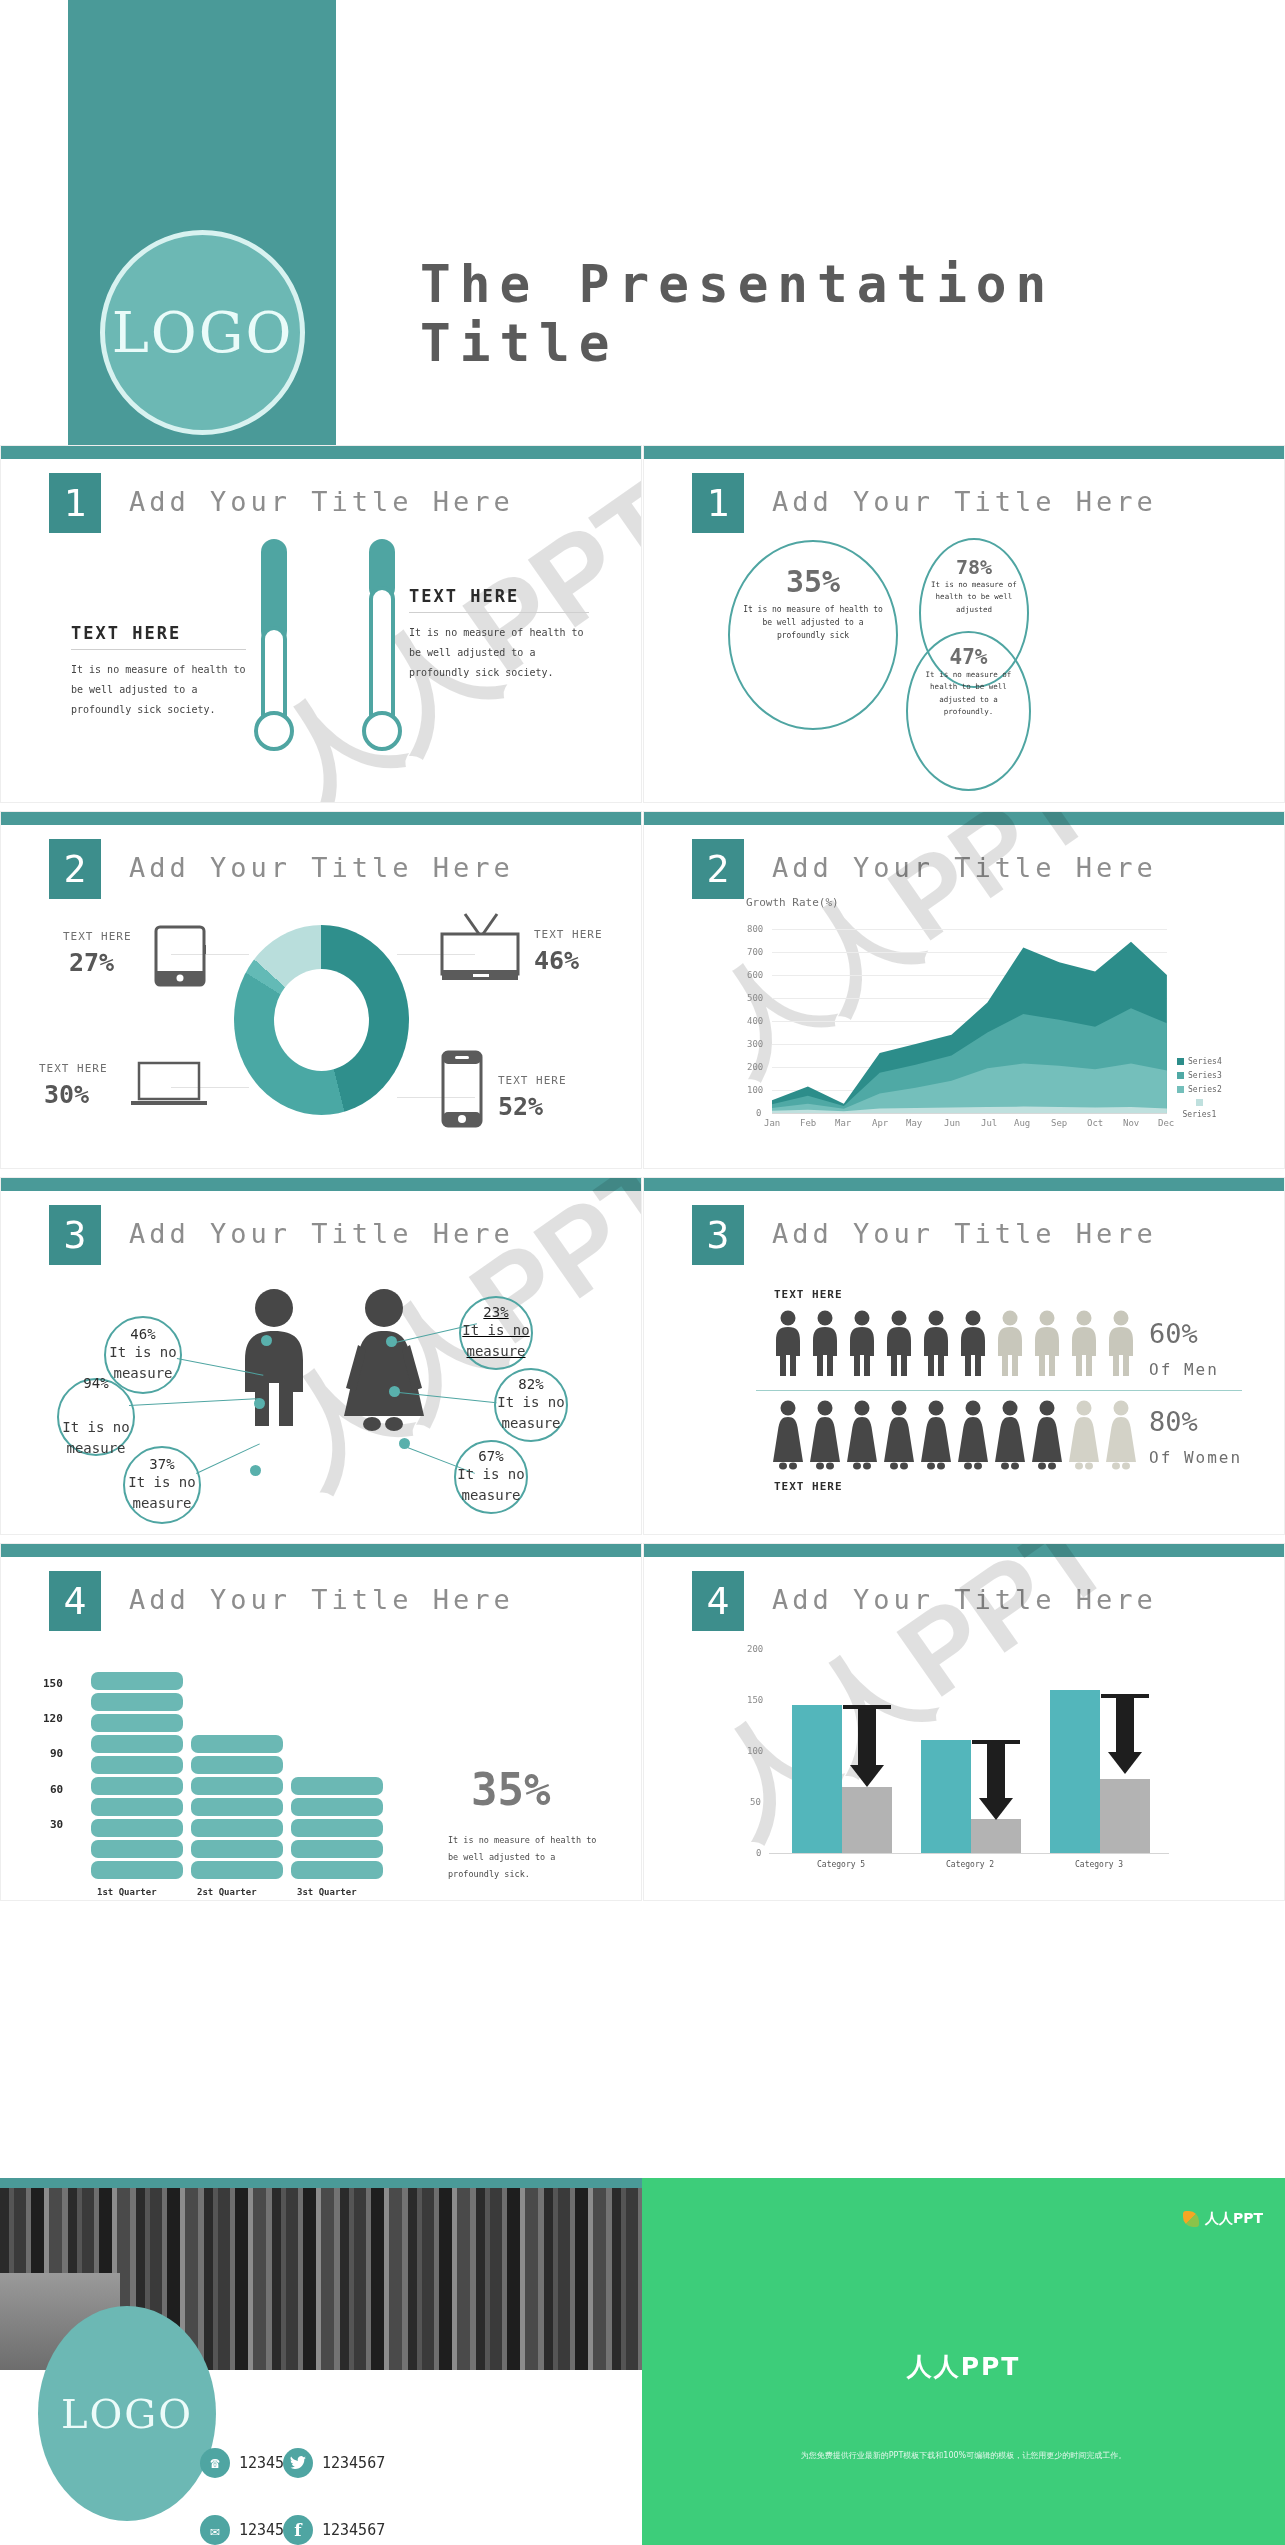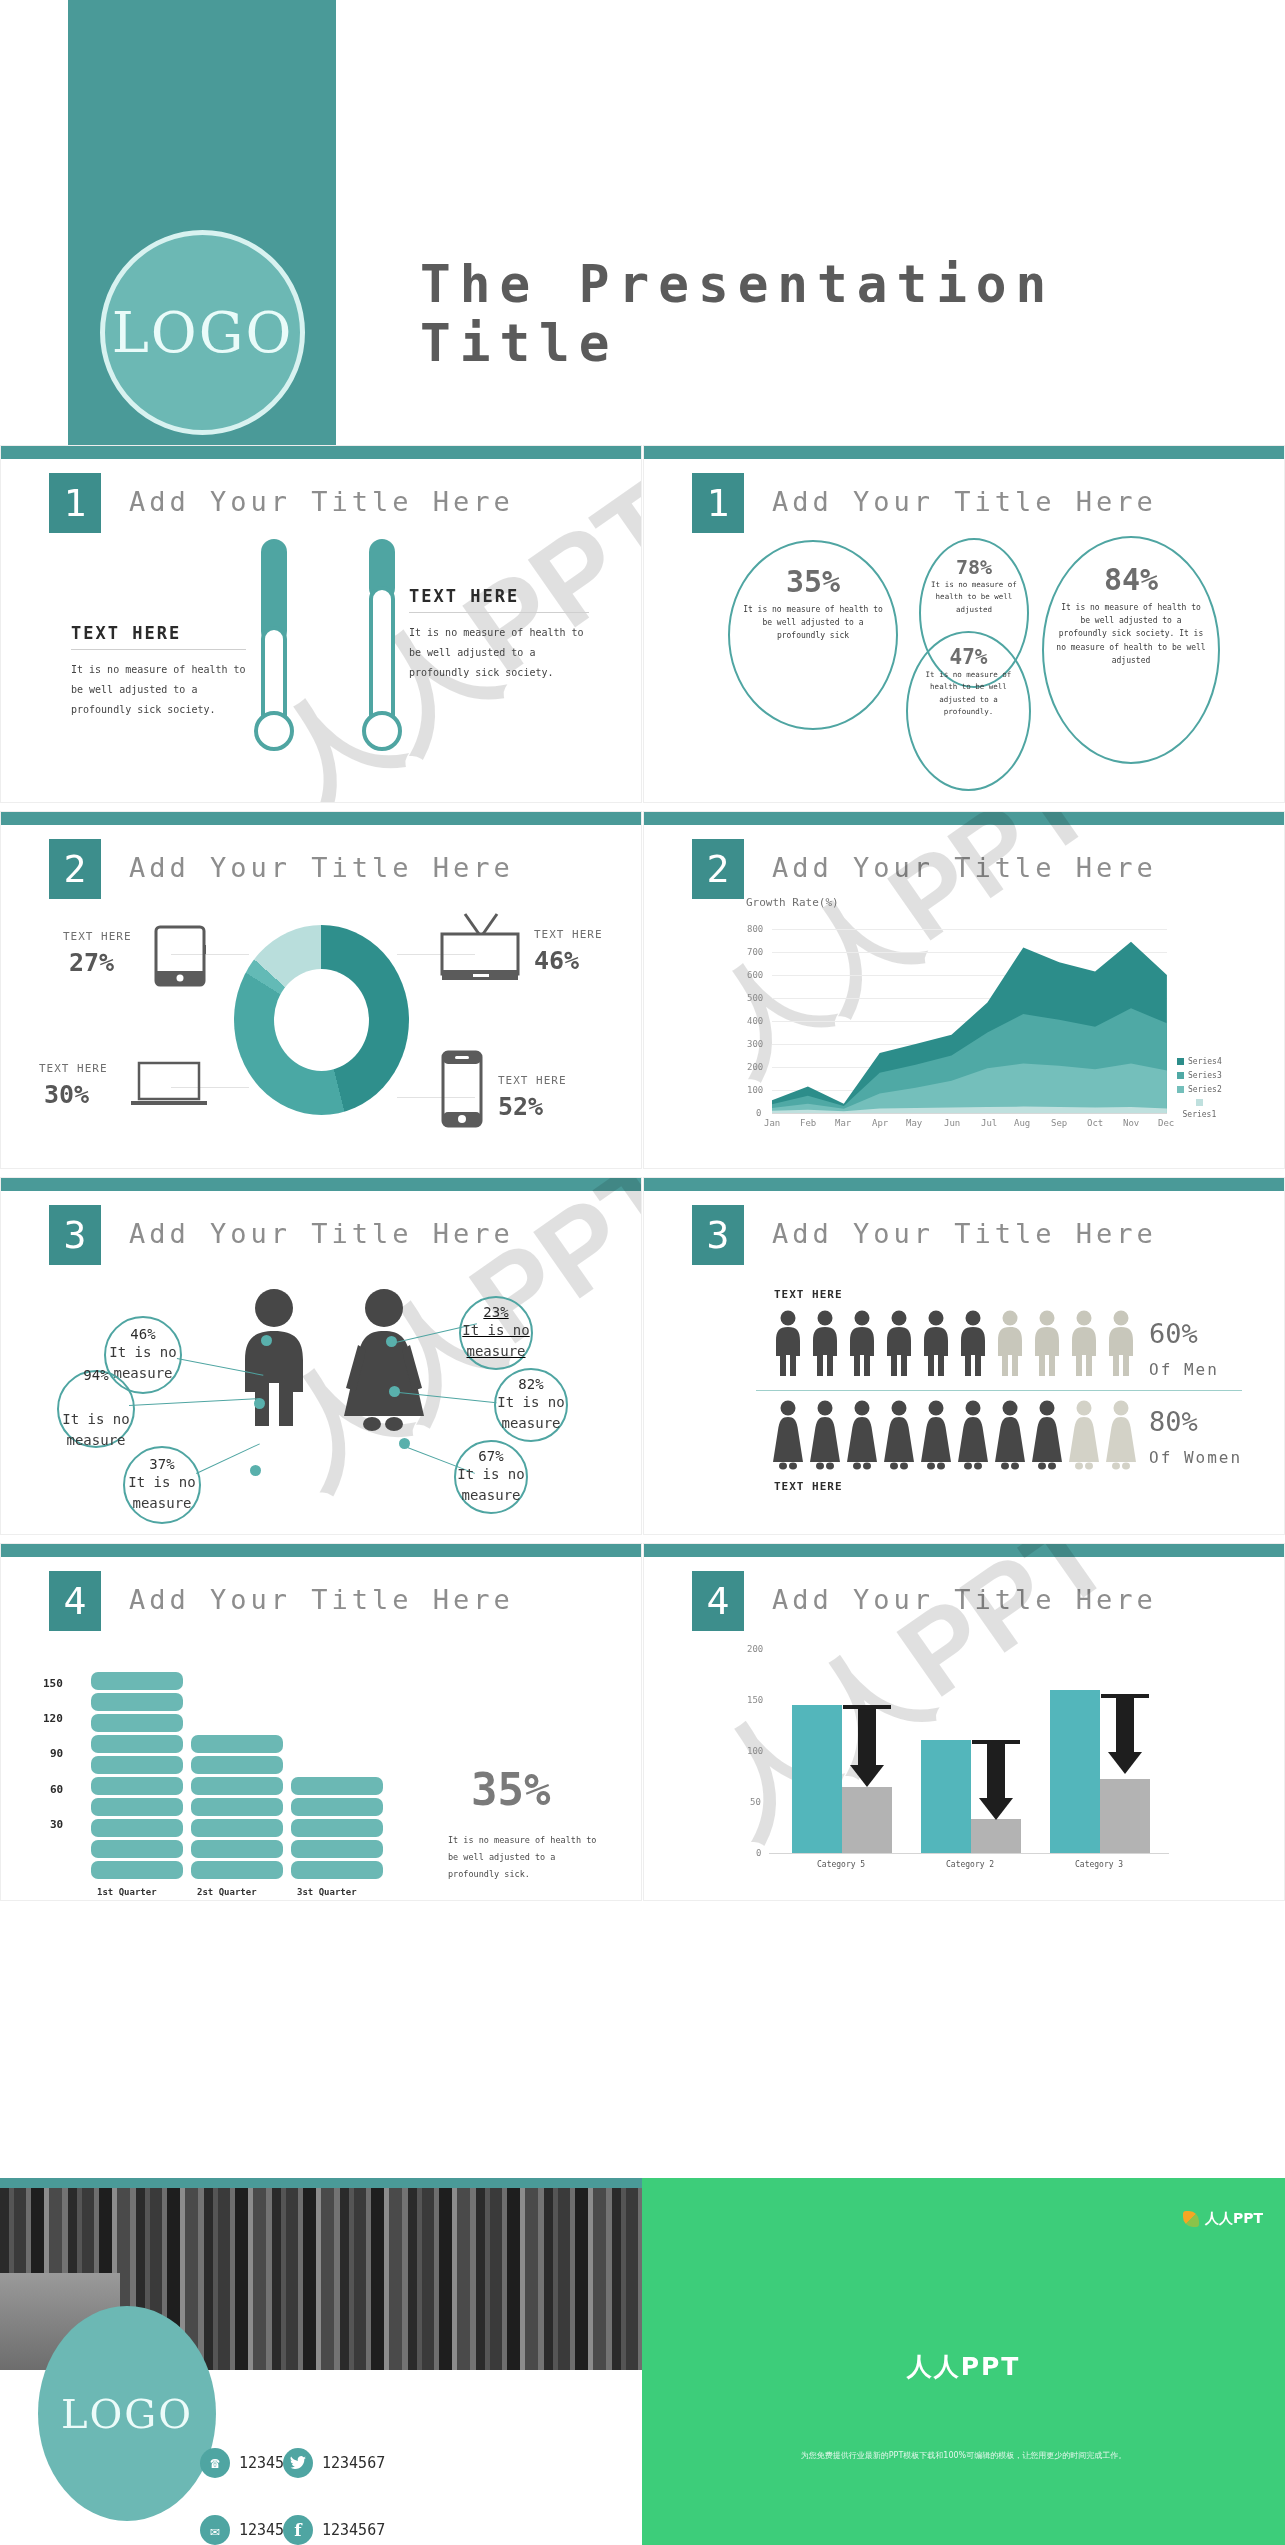--- a/index.html
+++ b/index.html
@@ -240,24 +240,20 @@
       <div class="bub" style="left:275px;top:92px;width:110px;height:150px;padding-top:15px;">
         <div class="pct" style="font-size:20px;">78%</div>
         <div class="txt" style="font-size:7.5px;padding:0 6px;">It is no measure of health to be well adjusted</div>
       </div>
 
       <div class="bub" style="left:262px;top:185px;width:125px;height:160px;padding-top:12px;">
         <div class="pct" style="font-size:21px;">47%</div>
         <div class="txt" style="font-size:7.5px;padding:0 12px;">It is no measure of health to be well adjusted to a profoundly.</div>
       </div>
 
-      <div class="bub" style="left:398px;top:90px;width:178px;height:228px;padding-top:24px;">
-        <div class="pct" style="font-size:30px;">84%</div>
-        <div class="txt" style="margin-top:4px;">It is no measure of health to be well adjusted to a profoundly sick society. It is no measure of health to be well adjusted</div>
-      </div>
     </div>
   </div>
 
   <div class="srow">
 
     <div class="slide">
       <div class="topbar"></div>
       <div class="num-box">2</div>
       <div class="slide-title">Add Your Title Here</div>
 
@@ -420,21 +416,21 @@
       <div class="dot" style="left:253px;top:220px;"></div>
       <div class="dot" style="left:249px;top:287px;"></div>
       <div class="dot" style="left:385px;top:158px;"></div>
       <div class="dot" style="left:388px;top:208px;"></div>
       <div class="dot" style="left:398px;top:260px;"></div>
 
       <div class="pcirc" style="left:103px;top:138px;width:78px;height:78px;">
         <div class="pc-pct">46%</div>
         <div class="pc-txt">It is no measure</div>
       </div>
-      <div class="pcirc" style="left:56px;top:192px;width:78px;height:78px;gap:26px;">
+      <div class="pcirc" style="left:56px;top:200px;width:78px;height:78px;gap:26px;">
         <div class="pc-pct">94%</div>
         <div class="pc-txt">It is no measure</div>
       </div>
       <div class="pcirc" style="left:122px;top:268px;width:78px;height:78px;">
         <div class="pc-pct">37%</div>
         <div class="pc-txt">It is no measure</div>
       </div>
 
       <div class="pcirc" style="left:458px;top:118px;width:74px;height:74px;text-decoration:underline;">
         <div class="pc-pct">23%</div>

